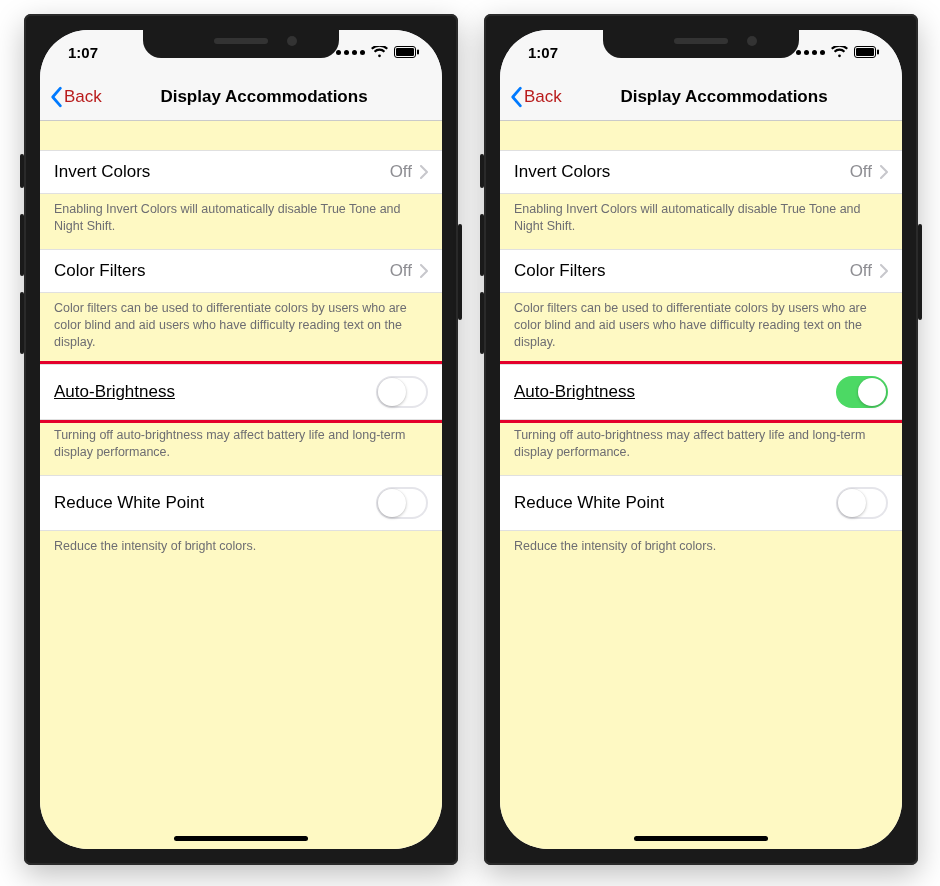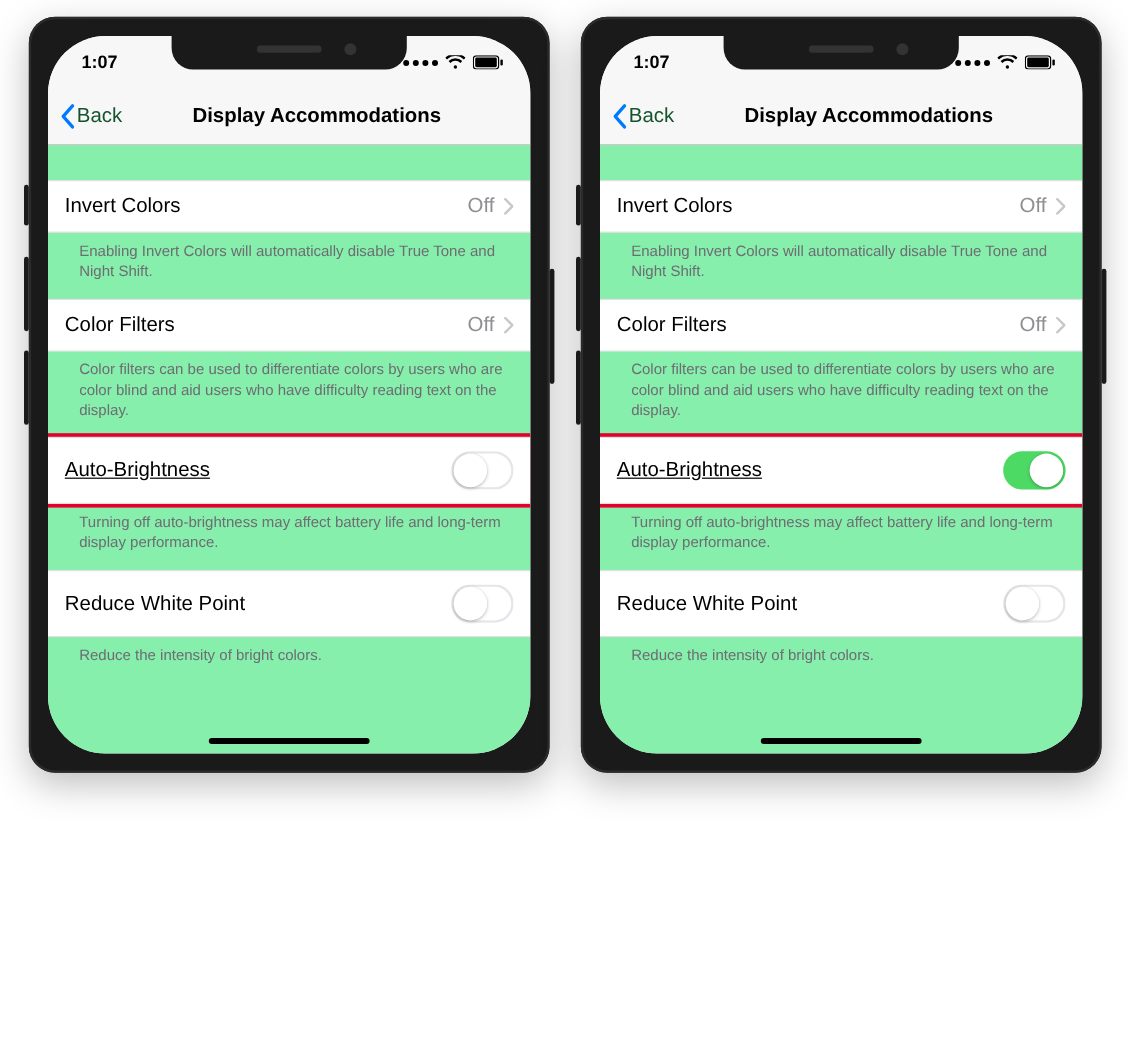--- a/index.html
+++ b/index.html
@@ -16,23 +16,23 @@
     position: relative;
     width: 940px;
     height: 886px;
   }
 
   
   .phone {
     position: absolute;
     top: 14px;
     width: 434px;
-    height: 630px;
+    height: 851px;
     background: #1a1a1a;
-    border-radius: 22px;
+    border-radius: 7px;
     box-shadow:
       0 0 0 2px #2a2a2a inset,
       0 10px 30px rgba(0,0,0,0.25);
     box-sizing: border-box;
     padding: 16px;
   }
   .phone.left  { left: 24px; }
   .phone.right { left: 484px; }
 
   .phone .side-btn { position: absolute; background: #1a1a1a; border-radius: 3px; }
@@ -110,41 +110,41 @@
     background: #f7f7f7;
     border-bottom: 1px solid rgba(0,0,0,0.18);
     display: flex;
     align-items: center;
     z-index: 4;
   }
   .back-btn {
     display: flex;
     align-items: center;
     padding-left: 8px;
-    color: #14532d;
+    color: #b91c1c;
     font-size: 17px;
     cursor: pointer;
   }
   .back-btn svg { display: block; }
   .nav-title {
     position: absolute;
     left: 0; right: 0;
     text-align: center;
     font-size: 17px;
     font-weight: 600;
     color: #000;
     pointer-events: none;
     margin-left: 46px;
   }
 
   
   .content {
     position: absolute;
     top: 90px; bottom: 0; left: 0; right: 0;
-    background: #86efac;
+    background: #fef9c3;
     overflow: hidden;
   }
   .spacer-top { height: 30px; }
   .cell {
     background: #ffffff;
     border-top: 1px solid rgba(0,0,0,0.12);
     border-bottom: 1px solid rgba(0,0,0,0.12);
     padding: 11px 14px;
     display: flex;
     align-items: center;
@@ -162,21 +162,20 @@
     margin-right: 8px;
     margin-left: 26px;
   }
   .chevron svg { display: block; }
 
   .footer {
     padding: 7px 14px 14px 14px;
     font-size: 12.5px;
     color: #6d6d72;
     line-height: 1.35;
-    margin-left: 12px;
   }
 
   
   .switch {
     width: 52px; height: 32px;
     border-radius: 16px;
     position: relative;
   }
   .switch.off { background: #ffffff; box-shadow: inset 0 0 0 2px #e5e5ea; }
   .switch.on  { background: #4cd964; }

